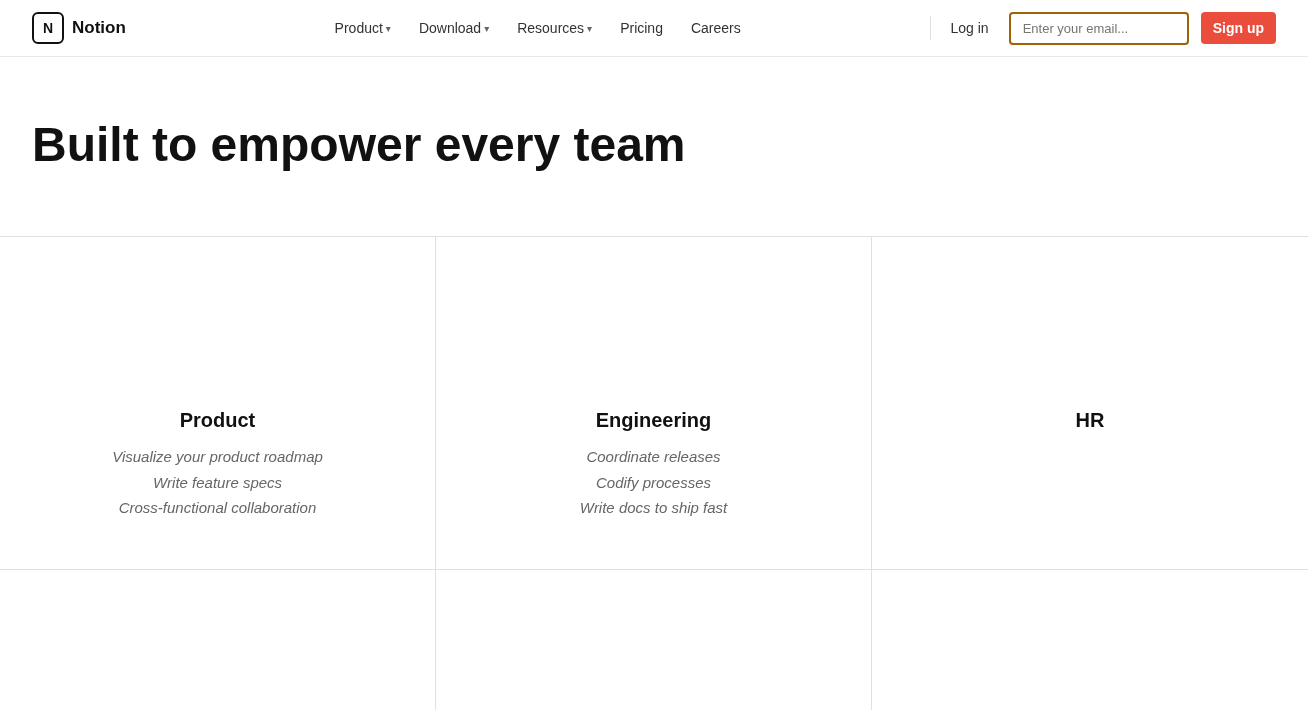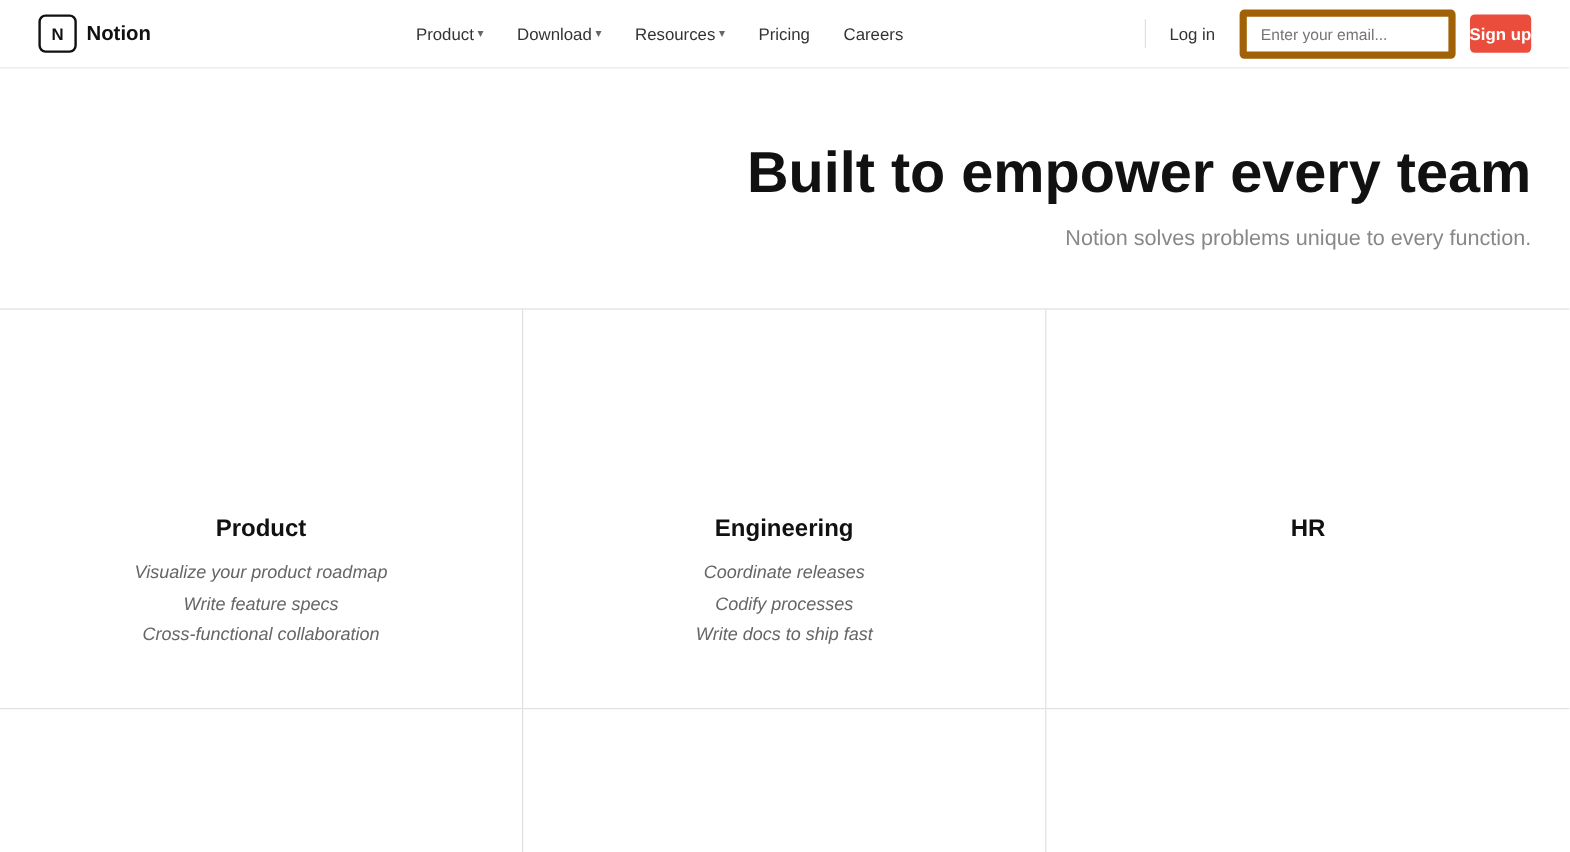--- a/index.html
+++ b/index.html
@@ -65,42 +65,42 @@
       gap: 12px;
     }
     .nav-login {
       font-size: 14px;
       color: #333;
       cursor: pointer;
       padding: 6px 8px;
       border-radius: 4px;
     }
     .nav-email-input {
-      border: 6px solid #a16207;
+      border: 2px solid #a16207;
       border-radius: 4px;
       padding: 7px 12px;
       font-size: 13px;
       color: #999;
       width: 180px;
       outline: none;
     }
     .nav-signup {
       background: #eb4d3d;
       color: #fff;
       border: none;
       border-radius: 4px;
-      padding: 8px 0;
+      padding: 8px 12px;
       font-size: 14px;
       font-weight: 600;
       cursor: pointer;
     }
 
     
     .hero {
-      text-align: right;
+      text-align: left;
       padding: 60px 32px 48px;
     }
     .hero-title {
       font-size: 48px;
       font-weight: 800;
       color: #111;
       line-height: 1.15;
       margin-bottom: 16px;
     }
     .hero-subtitle {
@@ -183,21 +183,20 @@
   <div class="nav-divider"></div>
   <div class="nav-actions">
     <span class="nav-login">Log in</span>
     <input class="nav-email-input" type="email" placeholder="Enter your email..." style="">
     <button class="nav-signup">Sign up</button>
   </div>
 </nav>
 
 <section class="hero">
   <h1 class="hero-title">Built to empower every team</h1>
-  <p class="hero-subtitle">Notion solves problems unique to every function.</p>
 </section>
 
 <div class="features-grid">
 
   <div class="feature-cell">
     <div class="feature-icon">
       <svg viewBox="0 0 160 90" fill="none" xmlns="http://www.w3.org/2000/svg">
 
         <rect x="10" y="45" width="38" height="30" rx="2" stroke="#111" stroke-width="2.5" fill="none"></rect>
         <rect x="22" y="30" width="38" height="30" rx="2" stroke="#111" stroke-width="2.5" fill="none"></rect>

